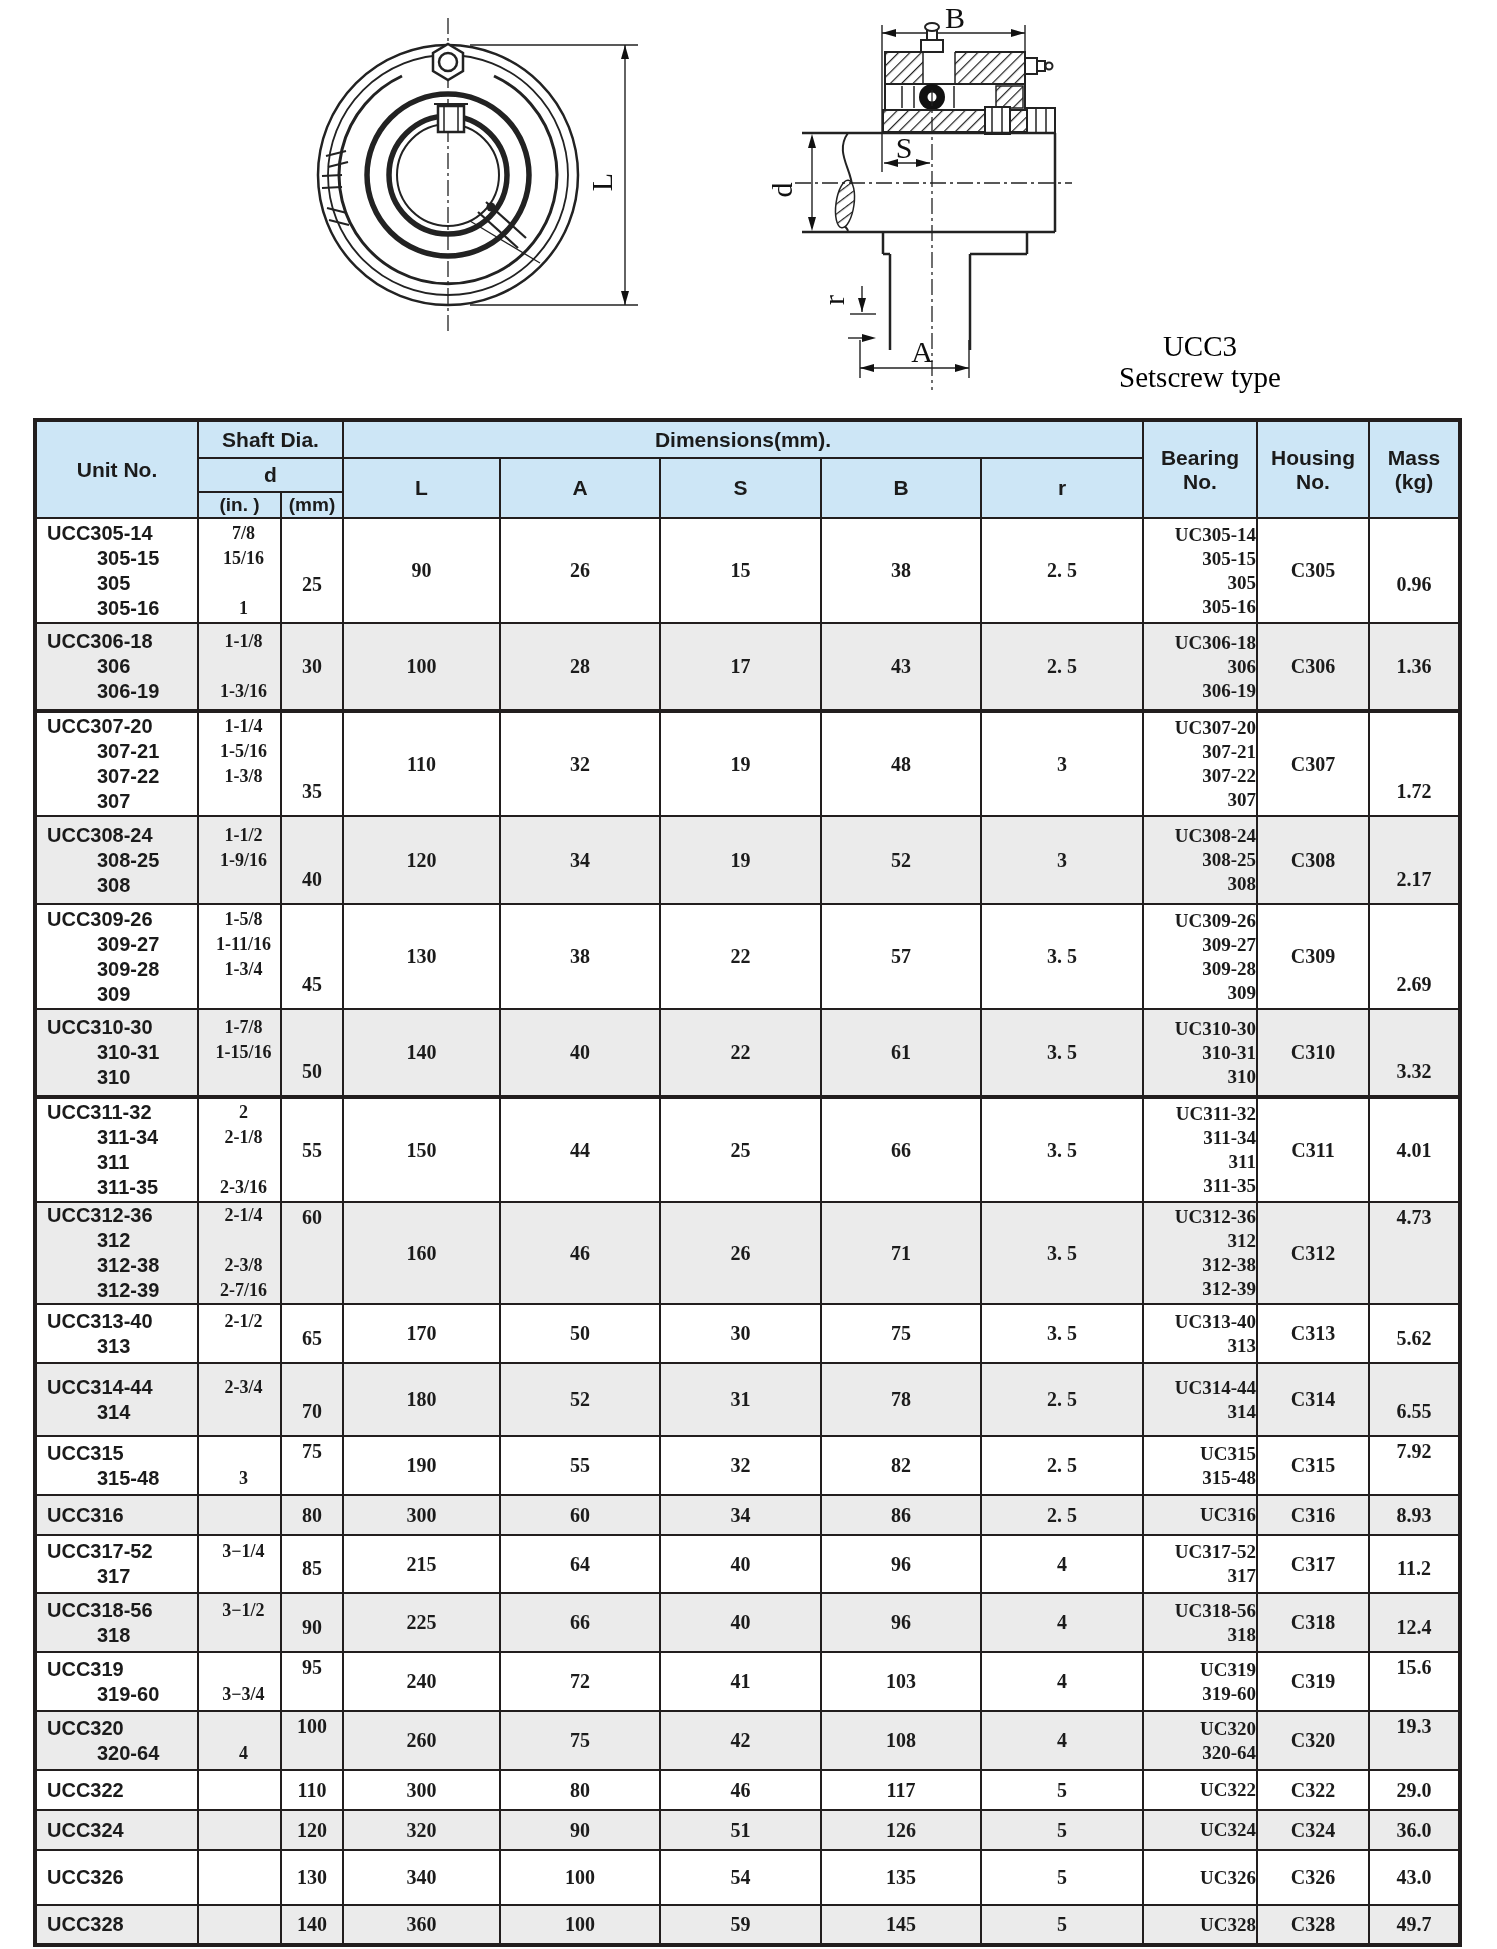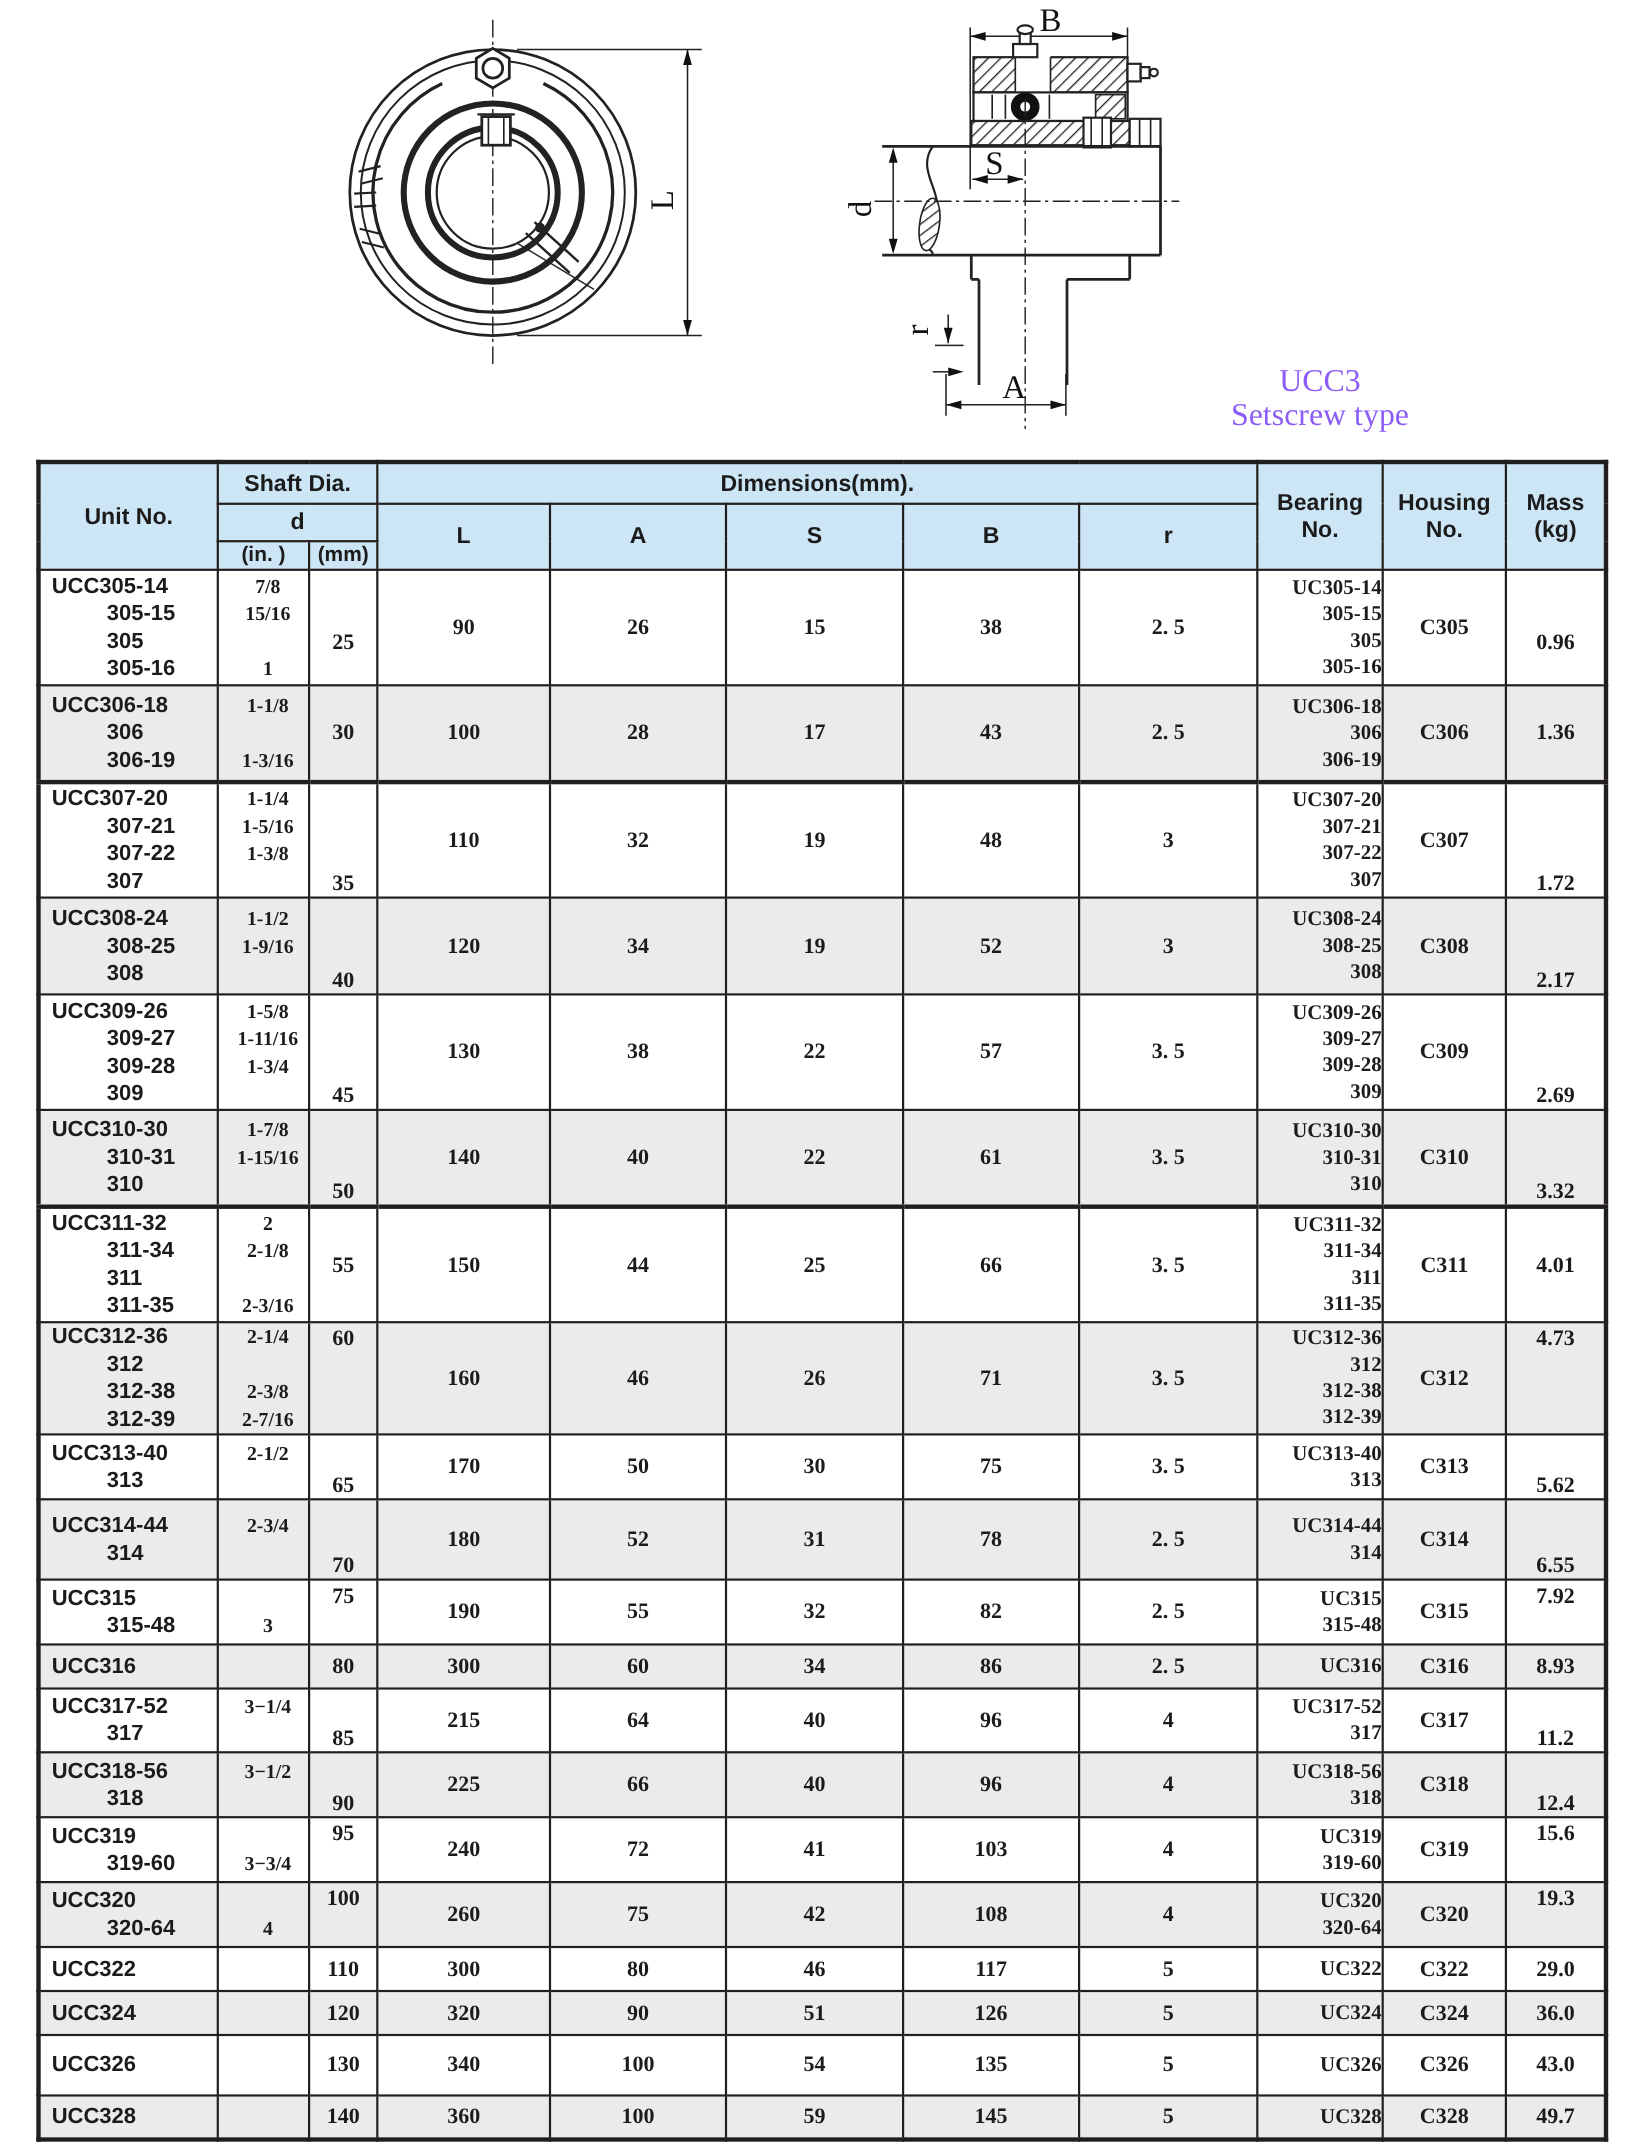--- a/index.html
+++ b/index.html
@@ -1,21 +1,21 @@
 <!DOCTYPE html>
 <html><head>
 <meta charset="utf-8">
 <style>
   html,body{margin:0;padding:0}
   body{width:1497px;height:1949px;background:#ffffff;position:relative;
        font-family:"Liberation Sans",sans-serif;color:#1b1b1b}
   #drawings{position:absolute;left:0;top:0}
   .dimtext{font-family:"Liberation Serif",serif;font-size:30px;fill:#111}
   #title-block{position:absolute;left:1095px;top:331px;width:210px;text-align:center;
-       font-family:"Liberation Serif",serif;font-size:29px;line-height:31px;color:#8b5cf6}
+       font-family:"Liberation Serif",serif;font-size:29px;line-height:31px;color:#000000}
   table{position:absolute;left:33px;top:418px;width:1425px;border-collapse:collapse;
        table-layout:fixed;border:4px solid #221e1e}
   th,td{border:2px solid #221e1e;padding:0;overflow:hidden}
   thead th{background:#CDE6F6;font-weight:600;font-size:21px;text-align:center;
        vertical-align:middle;line-height:24px}
   thead tr.h3 th{font-size:19px}
   tr.shade td{background:#EBEBEB}
   tr.thick td{border-bottom-width:4px}
   td.c{text-align:center;font-family:"Liberation Serif",serif;font-size:20px;font-weight:bold;
        vertical-align:middle}
@@ -23,21 +23,21 @@
   td.unit .l0{padding-left:10px}
   td.unit .lc{padding-left:60px}
   td.inch{font-family:"Liberation Serif",serif;font-size:18px;font-weight:bold;line-height:25px;
        vertical-align:middle;text-align:center;padding-left:8px}
   td.bear{font-family:"Liberation Serif",serif;font-size:19px;font-weight:bold;line-height:24px;
        vertical-align:middle;text-align:right}
   td.bear .l0{padding-left:6px}
   td.bear .lc{padding-left:34px}
   td.vtop{vertical-align:top}   td.vtop>div{padding-top:3px}
   td.vmid{vertical-align:middle}
-  td.vlow{vertical-align:bottom} td.vlow>div{padding-bottom:0}
+  td.vlow{vertical-align:bottom} td.vlow>div{padding-bottom:12px}
   td.vlowmid{vertical-align:middle} td.vlowmid>div{position:relative;top:14px}
 </style>
 </head>
 <body>
 
 <svg id="drawings" width="1100" height="410" viewBox="0 0 1100 410">
   <defs>
     <pattern id="h" width="8" height="8" patternUnits="userSpaceOnUse" patternTransform="rotate(45)">
       <rect width="8" height="8" fill="#ffffff"></rect>
       <line x1="0" y1="0" x2="0" y2="8" stroke="#222" stroke-width="2.4"></line>

